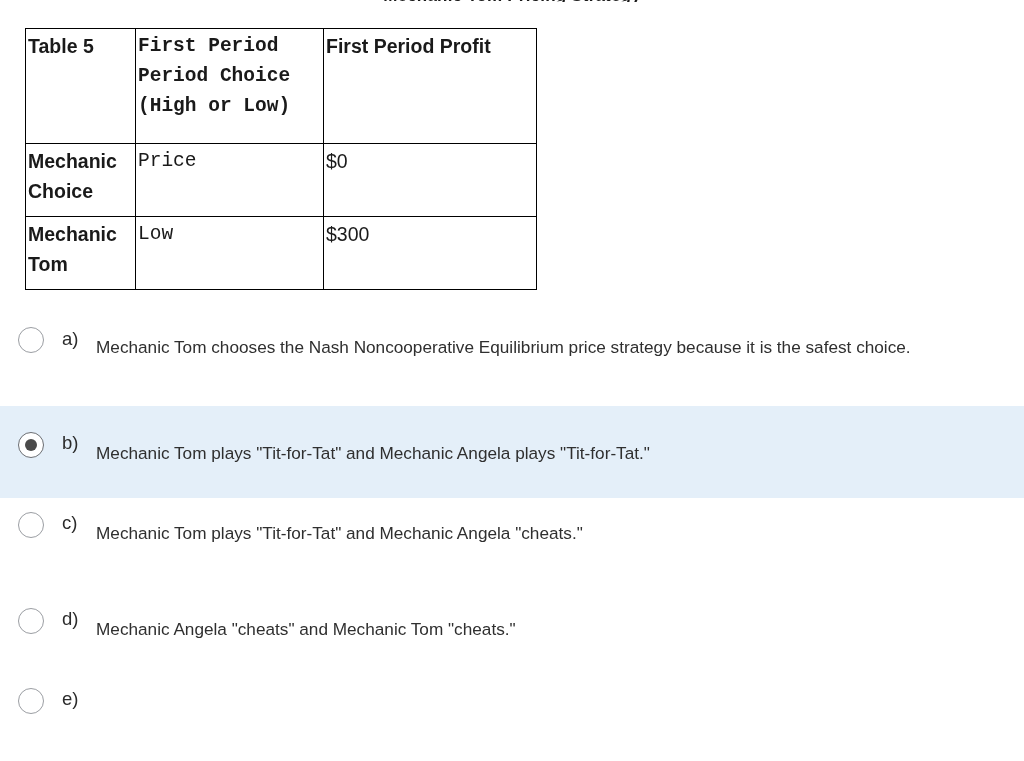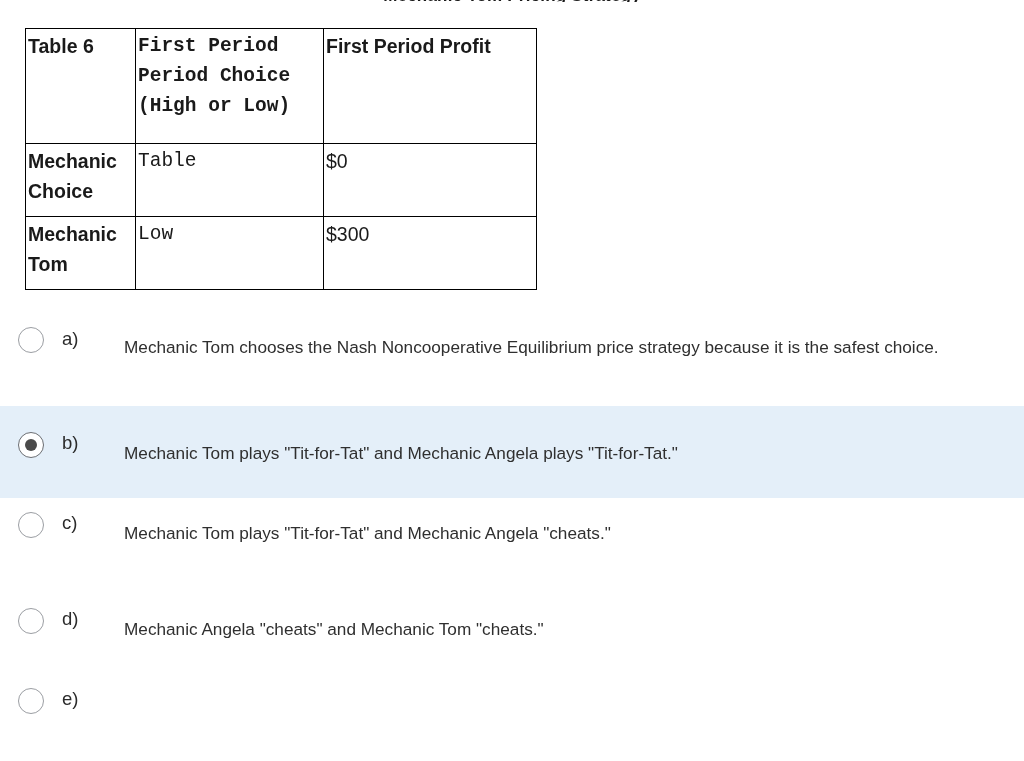--- a/index.html
+++ b/index.html
@@ -125,21 +125,20 @@
     line-height: 22px;
   }
   .body-col {
     flex: 1 1 auto;
     font-size: 17.2px;
     line-height: 30px;
     color: #2f2f2f;
     padding-top: 14px;
     padding-right: 52px;
     box-sizing: border-box;
-    margin-left: 28px;
   }
 
   
   .opt-a { height: 88px; }
   .opt-b { height: 92px; margin-top: 0; }
   .opt-c { height: 88px; }
   .opt-d { height: 88px; }
   .opt-e { height: 90px; }
 
   .opt-b .radio-col { padding-top: 26px; }
@@ -160,35 +159,35 @@
 </style>
 </head>
 <body>
 
 <div class="clipped-line">Mechanic Tom Pricing Strategy</div>
 
 <div class="table-wrap">
   <table class="payoff">
     <tbody>
       <tr>
-        <td class="col-a hdr-a bold-cell">Table 6</td>
+        <td class="col-a hdr-a bold-cell">Table 5</td>
         <td class="col-b hdr-a bold-cell">
           <div>First Period</div>
           <div>Period Choice</div>
           <div>(High or Low)</div>
         </td>
         <td class="col-c hdr-a bold-cell">First Period Profit</td>
       </tr>
 
       <tr>
         <td class="col-a row-h bold-cell">
           <div>Mechanic</div>
           <div>Choice</div>
         </td>
-        <td class="col-b row-h">Table</td>
+        <td class="col-b row-h">Price</td>
         <td class="col-c row-h">$0</td>
       </tr>
 
       <tr>
         <td class="col-a row-h bold-cell">
           <div>Mechanic</div>
           <div>Tom</div>
         </td>
         <td class="col-b row-h">Low</td>
         <td class="col-c row-h">$300</td>

